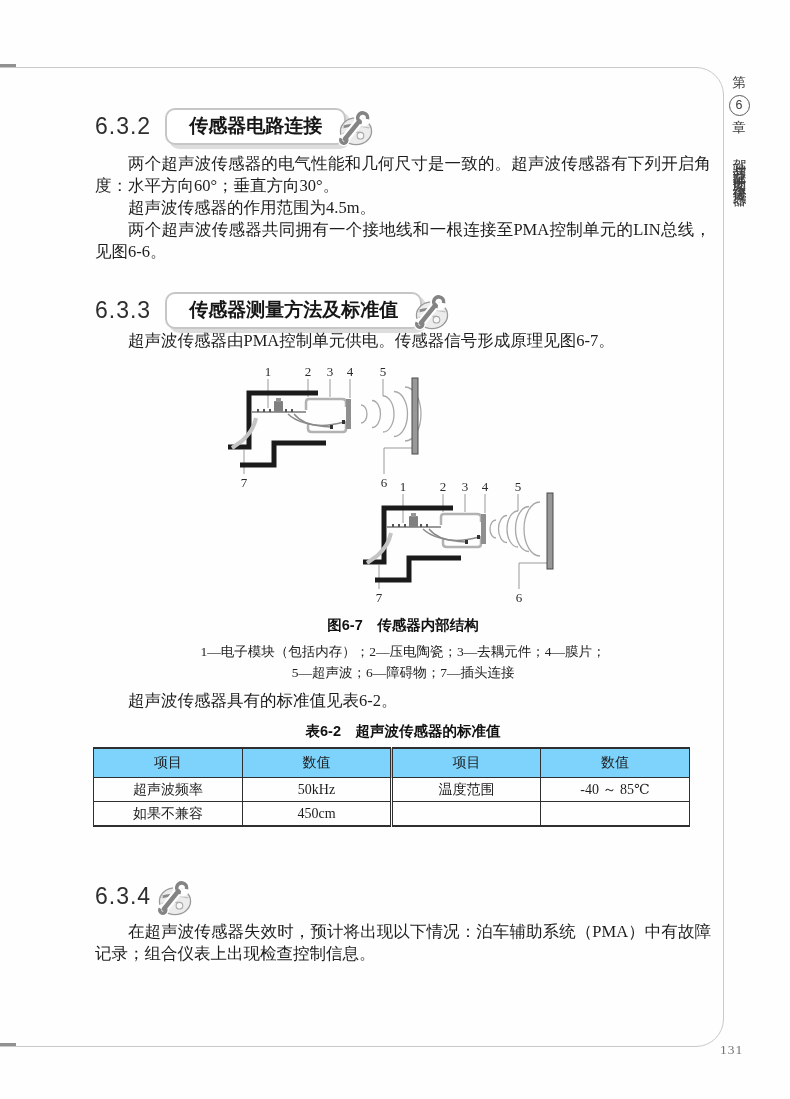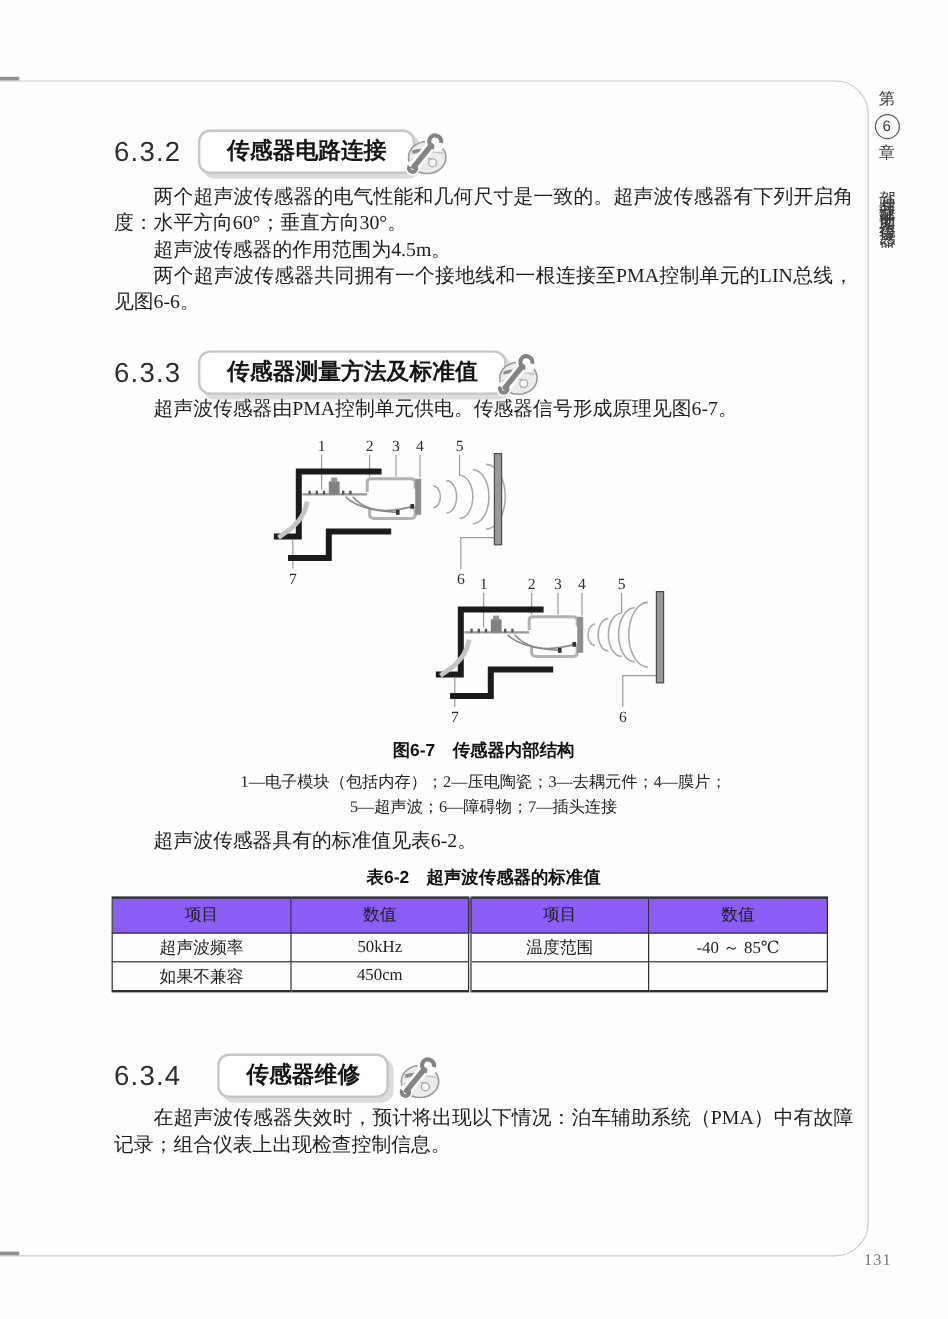--- a/index.html
+++ b/index.html
@@ -47,21 +47,21 @@
   .diagram-2{--wave-out:transparent;--wave-back:#a8a8a8;}
 
   
   .tbl-caption{position:absolute;left:95px;width:616px;text-align:center;
                font-family:"Liberation Sans","DejaVu Sans",sans-serif;
                font-weight:bold;font-size:14.5px;color:#111;}
   table.spec{position:absolute;left:93px;top:747px;width:597px;border-collapse:collapse;
              table-layout:fixed;}
   table.spec td{border:1px solid #2f2f2f;text-align:center;font-size:14px;color:#1d1d1d;
                 height:23px;padding:0;}
-  table.spec tr.hdr td{background:#8b5cf6;height:28px;font-family:Liberation Serif, serif;}
+  table.spec tr.hdr td{background:#7dd3fc;height:28px;font-family:Liberation Serif, serif;}
   table.spec td.dbl{border-left:3px double #2f2f2f;}
   table.spec tr:first-child td{border-top:2px solid #2f2f2f;}
   table.spec tr:last-child td{border-bottom:2px solid #2f2f2f;}
   table.spec td:first-child{border-left:1.5px solid #2f2f2f;}
   table.spec td:last-child{border-right:1.5px solid #2f2f2f;}
 
   .page-num{position:absolute;left:720px;top:1042px;
             font-family:Liberation Serif, serif;
             font-size:13.5px;letter-spacing:1px;color:#737373;}
 
@@ -232,23 +232,22 @@
     </tr>
     <tr>
       <td>如果不兼容</td>
       <td>450cm</td>
       <td class="dbl"></td>
       <td></td>
     </tr>
   </tbody>
     </table>
 
-  <div class="sec-head" style="top:870px;gap:16px;">
+  <div class="sec-head" style="top:870px;">
     <span class="sec-num">6.3.4</span>
-    <span class="sec-badge">传感器维修</span>
     <span class="sec-icon">
       <svg width="40" height="38">
           <use href="#wrench-disc"></use>
         </svg>
     </span>
   </div>
   <div class="para-block" style="top:921px;">
     <p>在超声波传感器失效时，预计将出现以下情况：泊车辅助系统（PMA）中有故障记录；组合仪表上出现检查控制信息。</p>
   </div>
 

